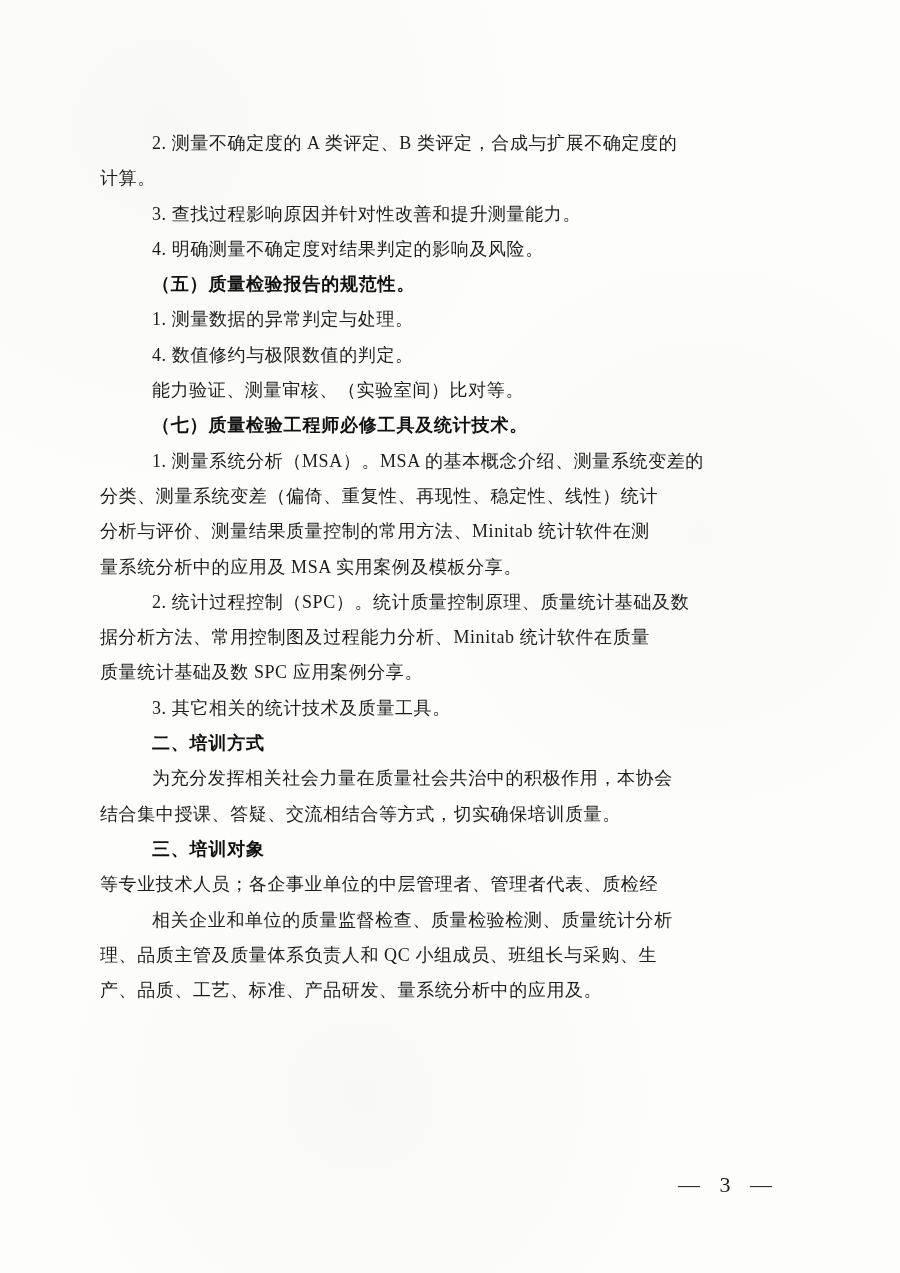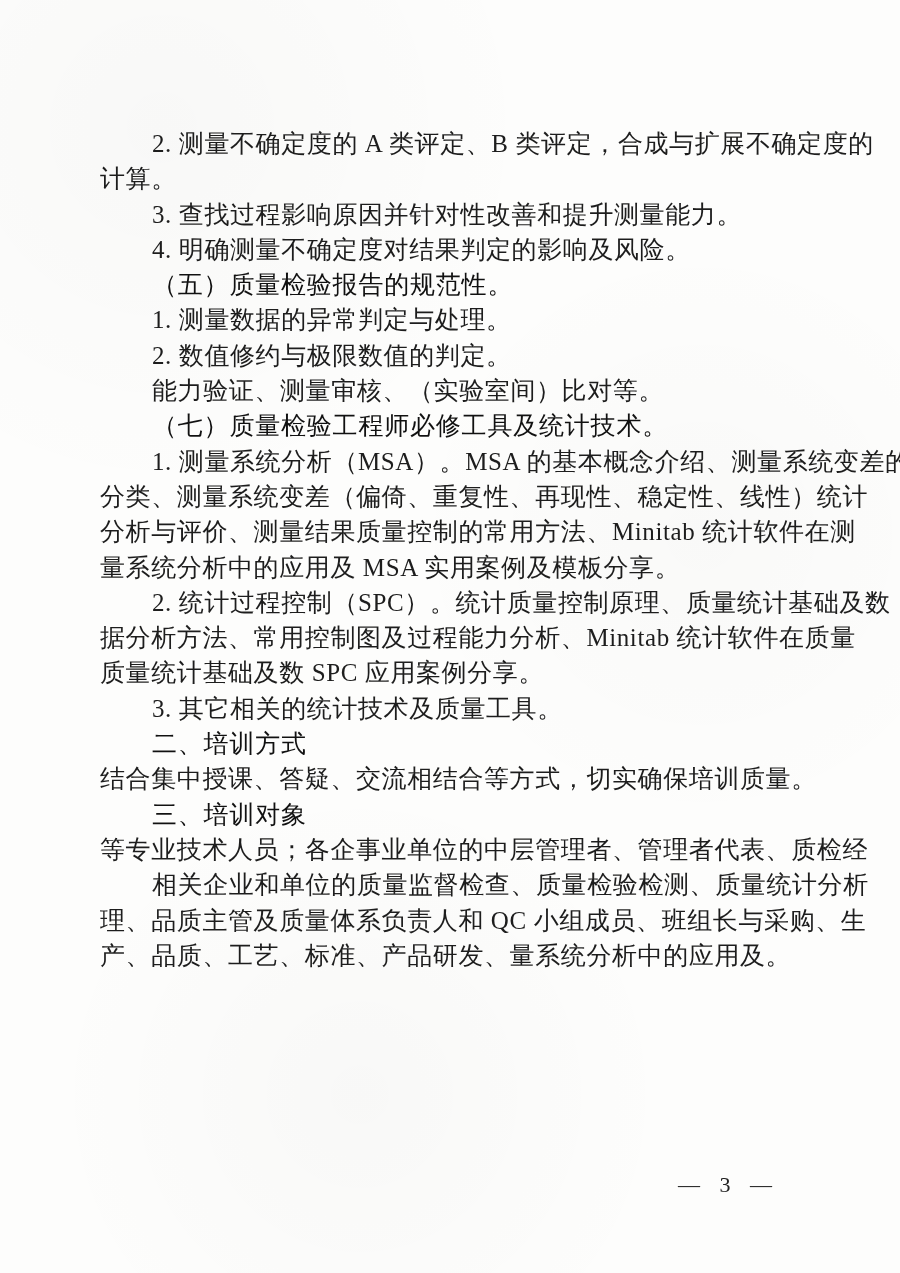--- a/index.html
+++ b/index.html
@@ -30,31 +30,31 @@
   }
   .content {
     position: absolute;
     top: 126px;
     left: 100px;
     width: 712px;
   }
   .line {
     height: 35.3px;
     line-height: 35.3px;
-    font-size: 25px;
+    font-size: 18px;
     letter-spacing: 0.6px;
     white-space: nowrap;
     color: #1d1d1d;
   }
   .line.indent {
     padding-left: 52px;
   }
   .line.bold {
     font-family: "Liberation Sans", "DejaVu Sans", sans-serif;
-    font-weight: 400;
+    font-weight: 700;
     letter-spacing: 0.8px;
     color: #111;
   }
   .page-number {
     position: absolute;
     top: 1172px;
     left: 678px;
     font-size: 22px;
     letter-spacing: 2px;
     word-spacing: 10px;
@@ -66,32 +66,33 @@
 <body>
 
 <div class="page">
   <div class="content">
     <div class="line indent">2. 测量不确定度的 A 类评定、B 类评定，合成与扩展不确定度的</div>
     <div class="line">计算。</div>
     <div class="line indent">3. 查找过程影响原因并针对性改善和提升测量能力。</div>
     <div class="line indent">4. 明确测量不确定度对结果判定的影响及风险。</div>
     <div class="line indent bold">（五）质量检验报告的规范性。</div>
     <div class="line indent">1. 测量数据的异常判定与处理。</div>
-    <div class="line indent">2. 数值修约与极限数值的判定。</div>
+    <div class="line indent">4. 数值修约与极限数值的判定。</div>
     <div class="line indent">能力验证、测量审核、（实验室间）比对等。</div>
     <div class="line indent bold">（七）质量检验工程师必修工具及统计技术。</div>
     <div class="line indent">1. 测量系统分析（MSA）。MSA 的基本概念介绍、测量系统变差的</div>
     <div class="line">分类、测量系统变差（偏倚、重复性、再现性、稳定性、线性）统计</div>
     <div class="line">分析与评价、测量结果质量控制的常用方法、Minitab 统计软件在测</div>
     <div class="line">量系统分析中的应用及 MSA 实用案例及模板分享。</div>
     <div class="line indent">2. 统计过程控制（SPC）。统计质量控制原理、质量统计基础及数</div>
     <div class="line">据分析方法、常用控制图及过程能力分析、Minitab 统计软件在质量</div>
     <div class="line">质量统计基础及数 SPC 应用案例分享。</div>
     <div class="line indent">3. 其它相关的统计技术及质量工具。</div>
     <div class="line indent bold">二、培训方式</div>
+    <div class="line indent">为充分发挥相关社会力量在质量社会共治中的积极作用，本协会</div>
     <div class="line">结合集中授课、答疑、交流相结合等方式，切实确保培训质量。</div>
     <div class="line indent bold">三、培训对象</div>
     <div class="line">等专业技术人员；各企事业单位的中层管理者、管理者代表、质检经</div>
     <div class="line indent">相关企业和单位的质量监督检查、质量检验检测、质量统计分析</div>
     <div class="line">理、品质主管及质量体系负责人和 QC 小组成员、班组长与采购、生</div>
     <div class="line">产、品质、工艺、标准、产品研发、量系统分析中的应用及。</div>
   </div>
   <div class="page-number">— 3 —</div>
 </div>
 

